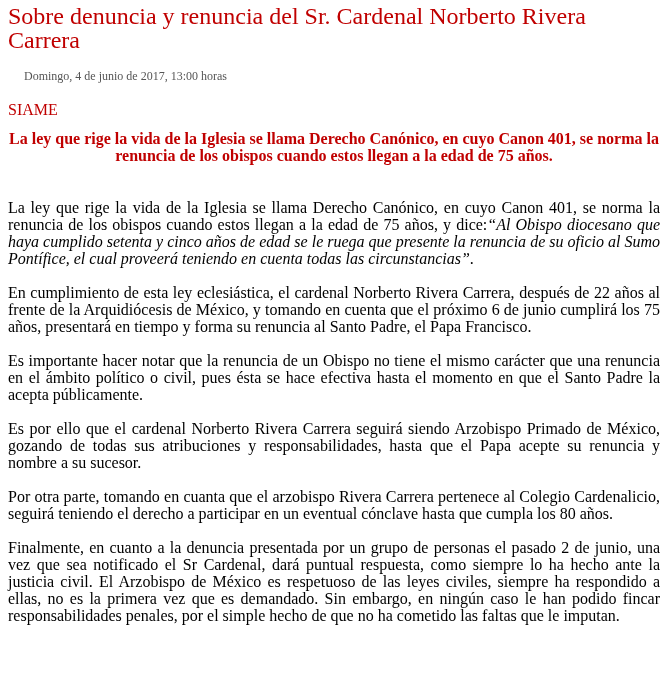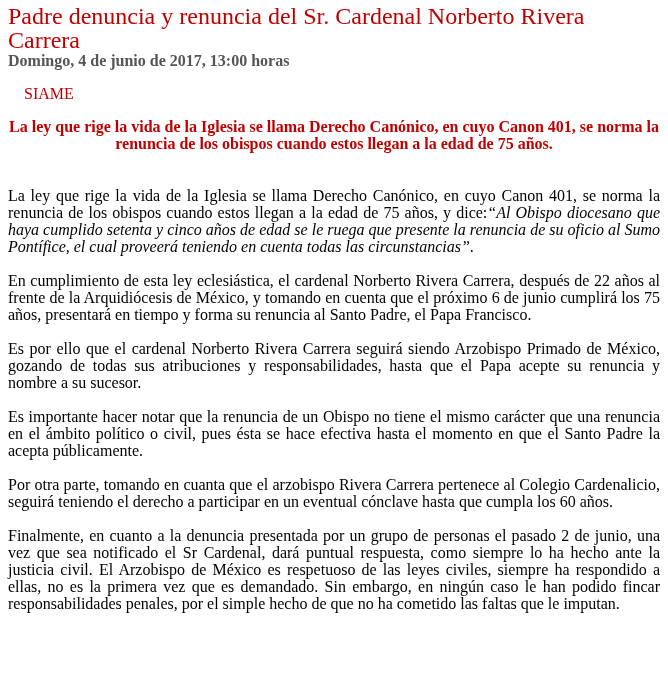--- a/index.html
+++ b/index.html
@@ -19,31 +19,30 @@
     }
     .title {
       font-size: 24px;
       line-height: 24px;
       color: #c00000;
       font-weight: normal;
       margin: 4px 0 0 0;
       padding: 0;
     }
     .meta-date {
-      font-size: 16px;
+      font-size: 12px;
       line-height: 17px;
       color: #555555;
-      margin: 0;
-      font-weight: bold;
+      margin: 16px;
     }
     .meta-source {
       font-size: 16px;
       line-height: 17px;
       color: #c00000;
-      margin: 16px;
+      margin: 0;
     }
     .lead {
       font-size: 16px;
       line-height: 17px;
       color: #c00000;
       font-weight: bold;
       text-align: center;
       margin: 12px 0 0 0;
     }
     .body-text {
@@ -57,26 +56,26 @@
     }
     .quote {
       font-style: italic;
       margin-top: 20px;
     }
   </style>
 </head>
 <body>
 
 <div class="page">
-  <h1 class="title">Padre denuncia y renuncia del Sr. Cardenal Norberto Rivera Carrera</h1>
+  <h1 class="title">Sobre denuncia y renuncia del Sr. Cardenal Norberto Rivera Carrera</h1>
   <div class="meta-date">Domingo, 4 de junio de 2017, 13:00 horas</div>
   <div class="meta-source">SIAME</div>
   <div class="lead">La ley que rige la vida de la Iglesia se llama Derecho Canónico, en cuyo Canon 401, se norma la renuncia de los obispos cuando estos llegan a la edad de 75 años.</div>
 
   <div class="body-text">
     <p class="para"><span>La ley que rige la vida de la Iglesia se llama Derecho Canónico, en cuyo Canon 401, se norma la renuncia de los obispos cuando estos llegan a la edad de 75 años, y dice:</span><span class="quote">“Al Obispo diocesano que haya cumplido setenta y cinco años de edad se le ruega que presente la renuncia de su oficio al Sumo Pontífice, el cual proveerá teniendo en cuenta todas las circunstancias”</span><span>.</span></p>
     <p class="para">En cumplimiento de esta ley eclesiástica, el cardenal Norberto Rivera Carrera, después de 22 años al frente de la Arquidiócesis de México, y tomando en cuenta que el próximo 6 de junio cumplirá los 75 años, presentará en tiempo y forma su renuncia al Santo Padre, el Papa Francisco.</p>
+    <p class="para">Es importante hacer notar que la renuncia de un Obispo no tiene el mismo carácter que una renuncia en el ámbito político o civil, pues ésta se hace efectiva hasta el momento en que el Santo Padre la acepta públicamente.</p>
     <p class="para">Es por ello que el cardenal Norberto Rivera Carrera seguirá siendo Arzobispo Primado de México, gozando de todas sus atribuciones y responsabilidades, hasta que el Papa acepte su renuncia y nombre a su sucesor.</p>
-    <p class="para">Es importante hacer notar que la renuncia de un Obispo no tiene el mismo carácter que una renuncia en el ámbito político o civil, pues ésta se hace efectiva hasta el momento en que el Santo Padre la acepta públicamente.</p>
-    <p class="para">Por otra parte, tomando en cuanta que el arzobispo Rivera Carrera pertenece al Colegio Cardenalicio, seguirá teniendo el derecho a participar en un eventual cónclave hasta que cumpla los 60 años.</p>
+    <p class="para">Por otra parte, tomando en cuanta que el arzobispo Rivera Carrera pertenece al Colegio Cardenalicio, seguirá teniendo el derecho a participar en un eventual cónclave hasta que cumpla los 80 años.</p>
     <p class="para">Finalmente, en cuanto a la denuncia presentada por un grupo de personas el pasado 2 de junio, una vez que sea notificado el Sr Cardenal, dará puntual respuesta, como siempre lo ha hecho ante la justicia civil. El Arzobispo de México es respetuoso de las leyes civiles, siempre ha respondido a ellas, no es la primera vez que es demandado. Sin embargo, en ningún caso le han podido fincar responsabilidades penales, por el simple hecho de que no ha cometido las faltas que le imputan.</p>
   </div>
 </div>
 
 </body></html>

